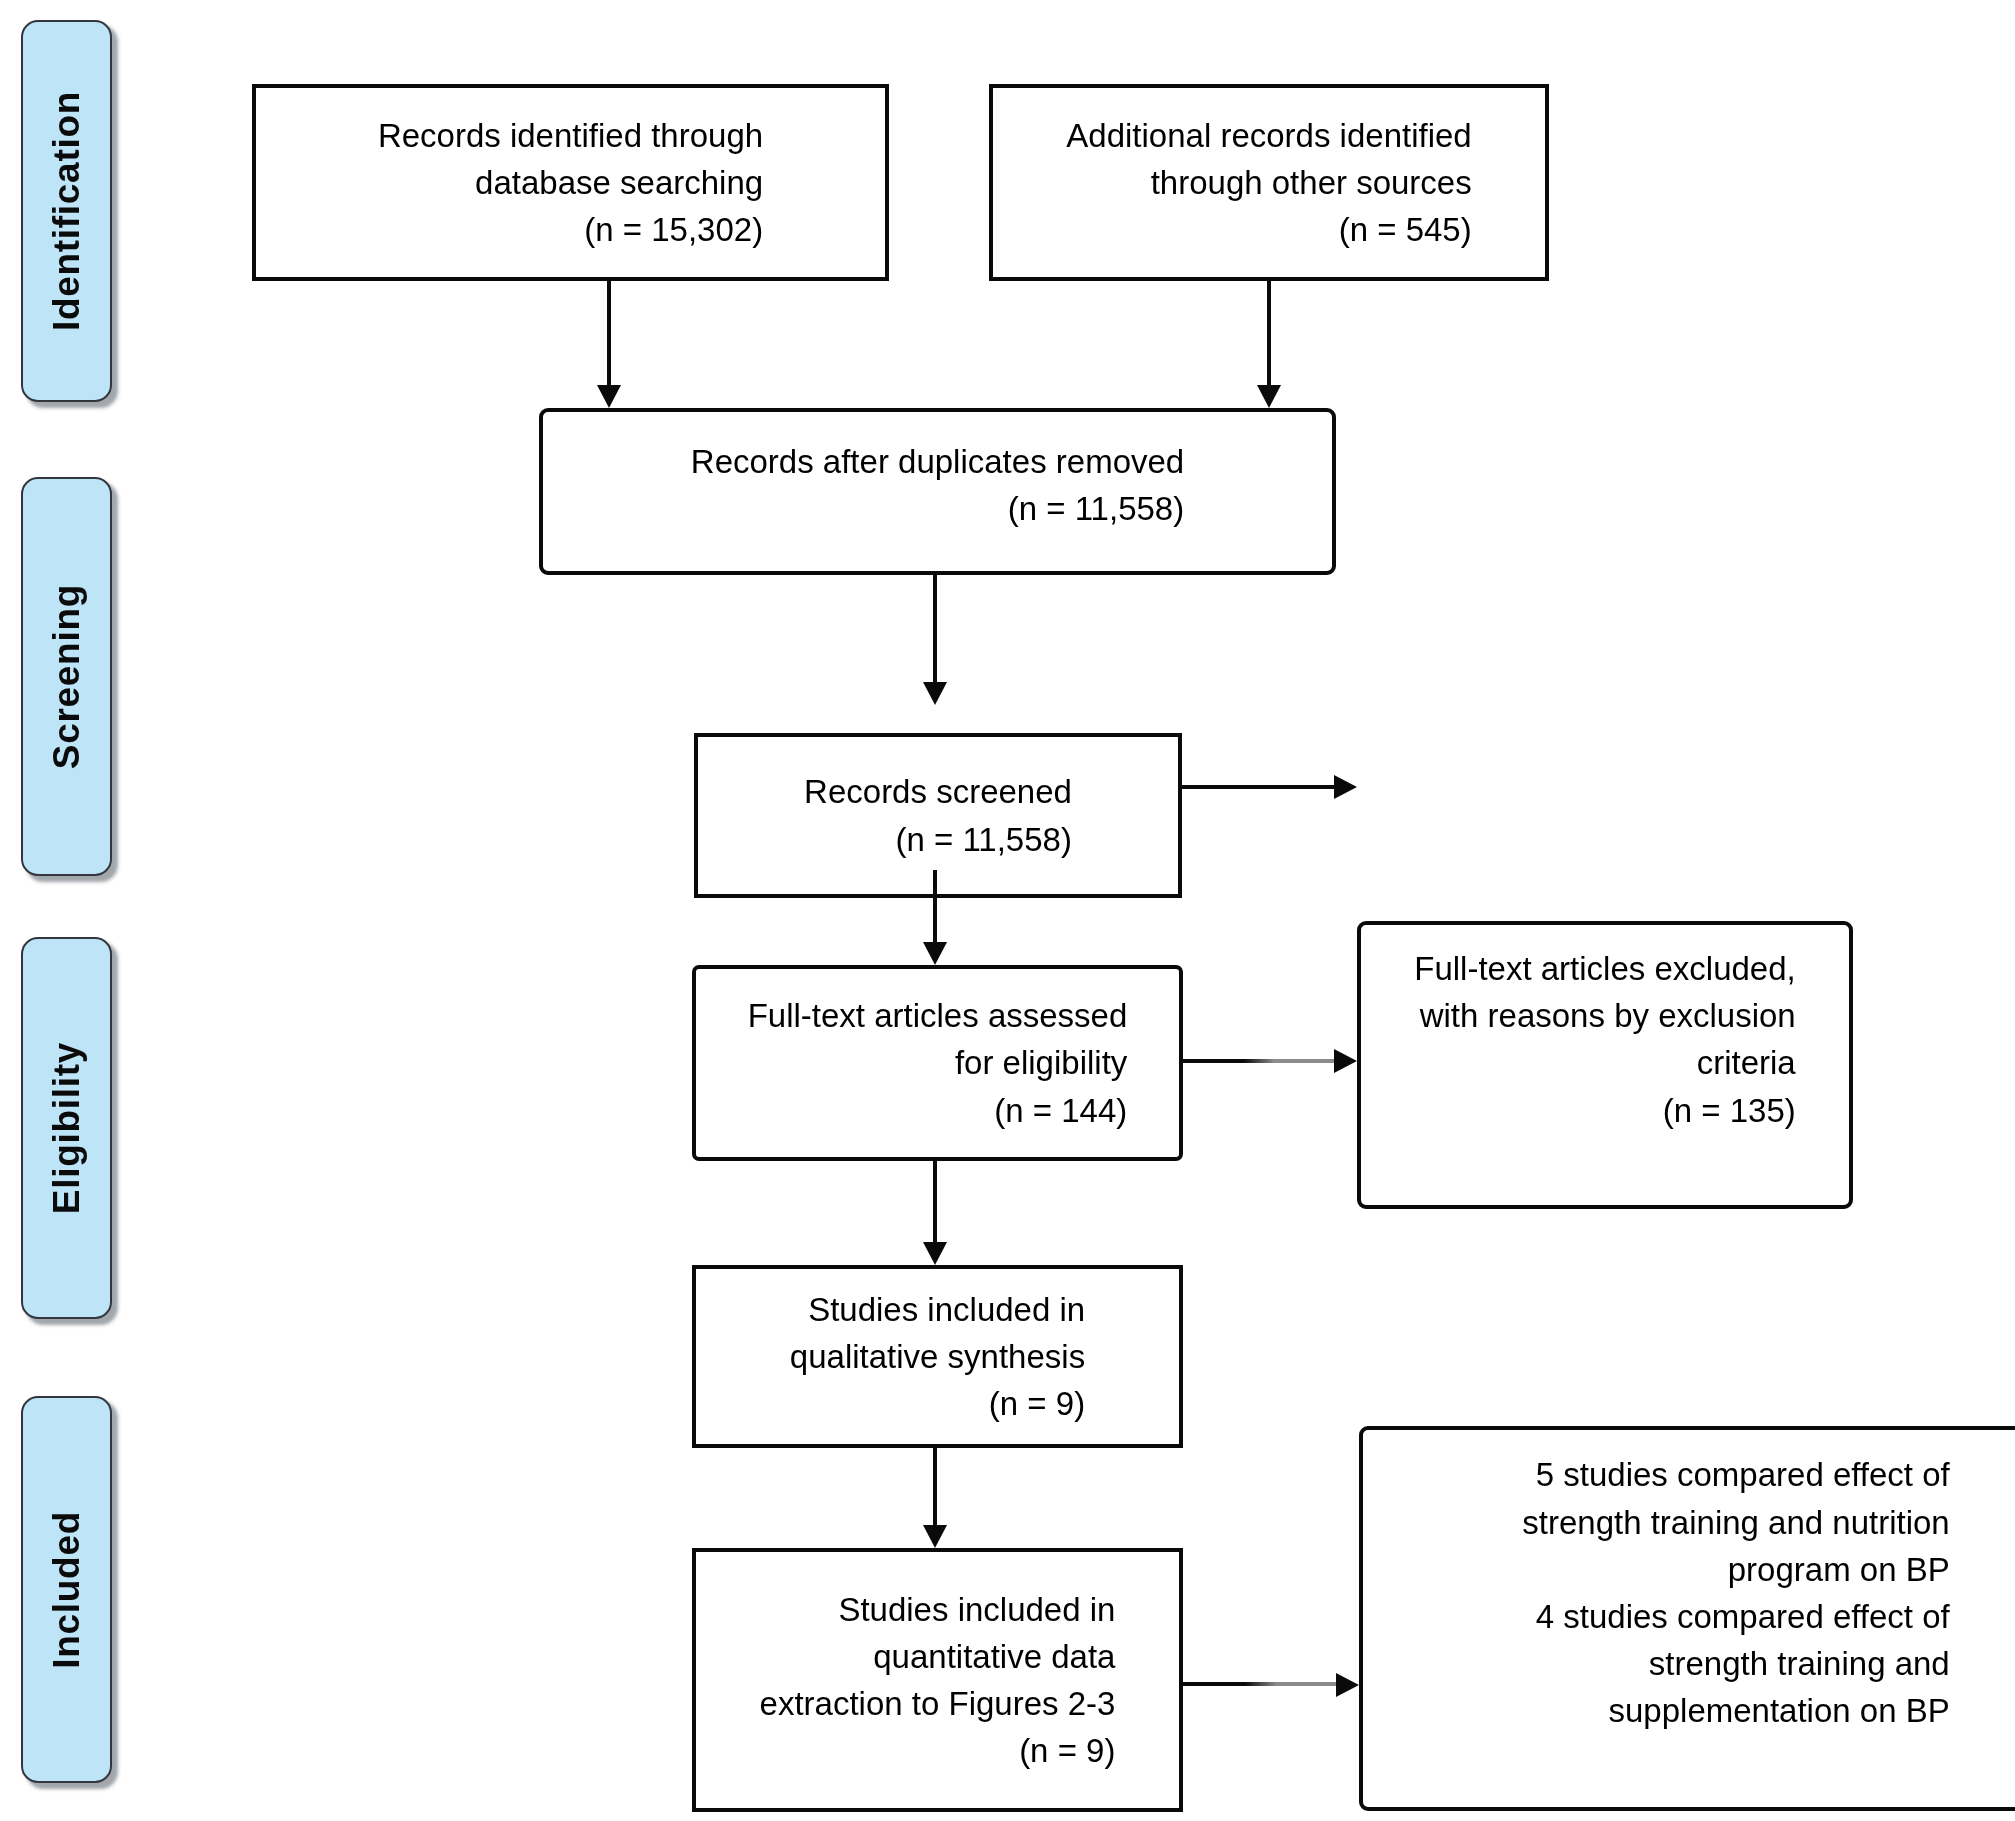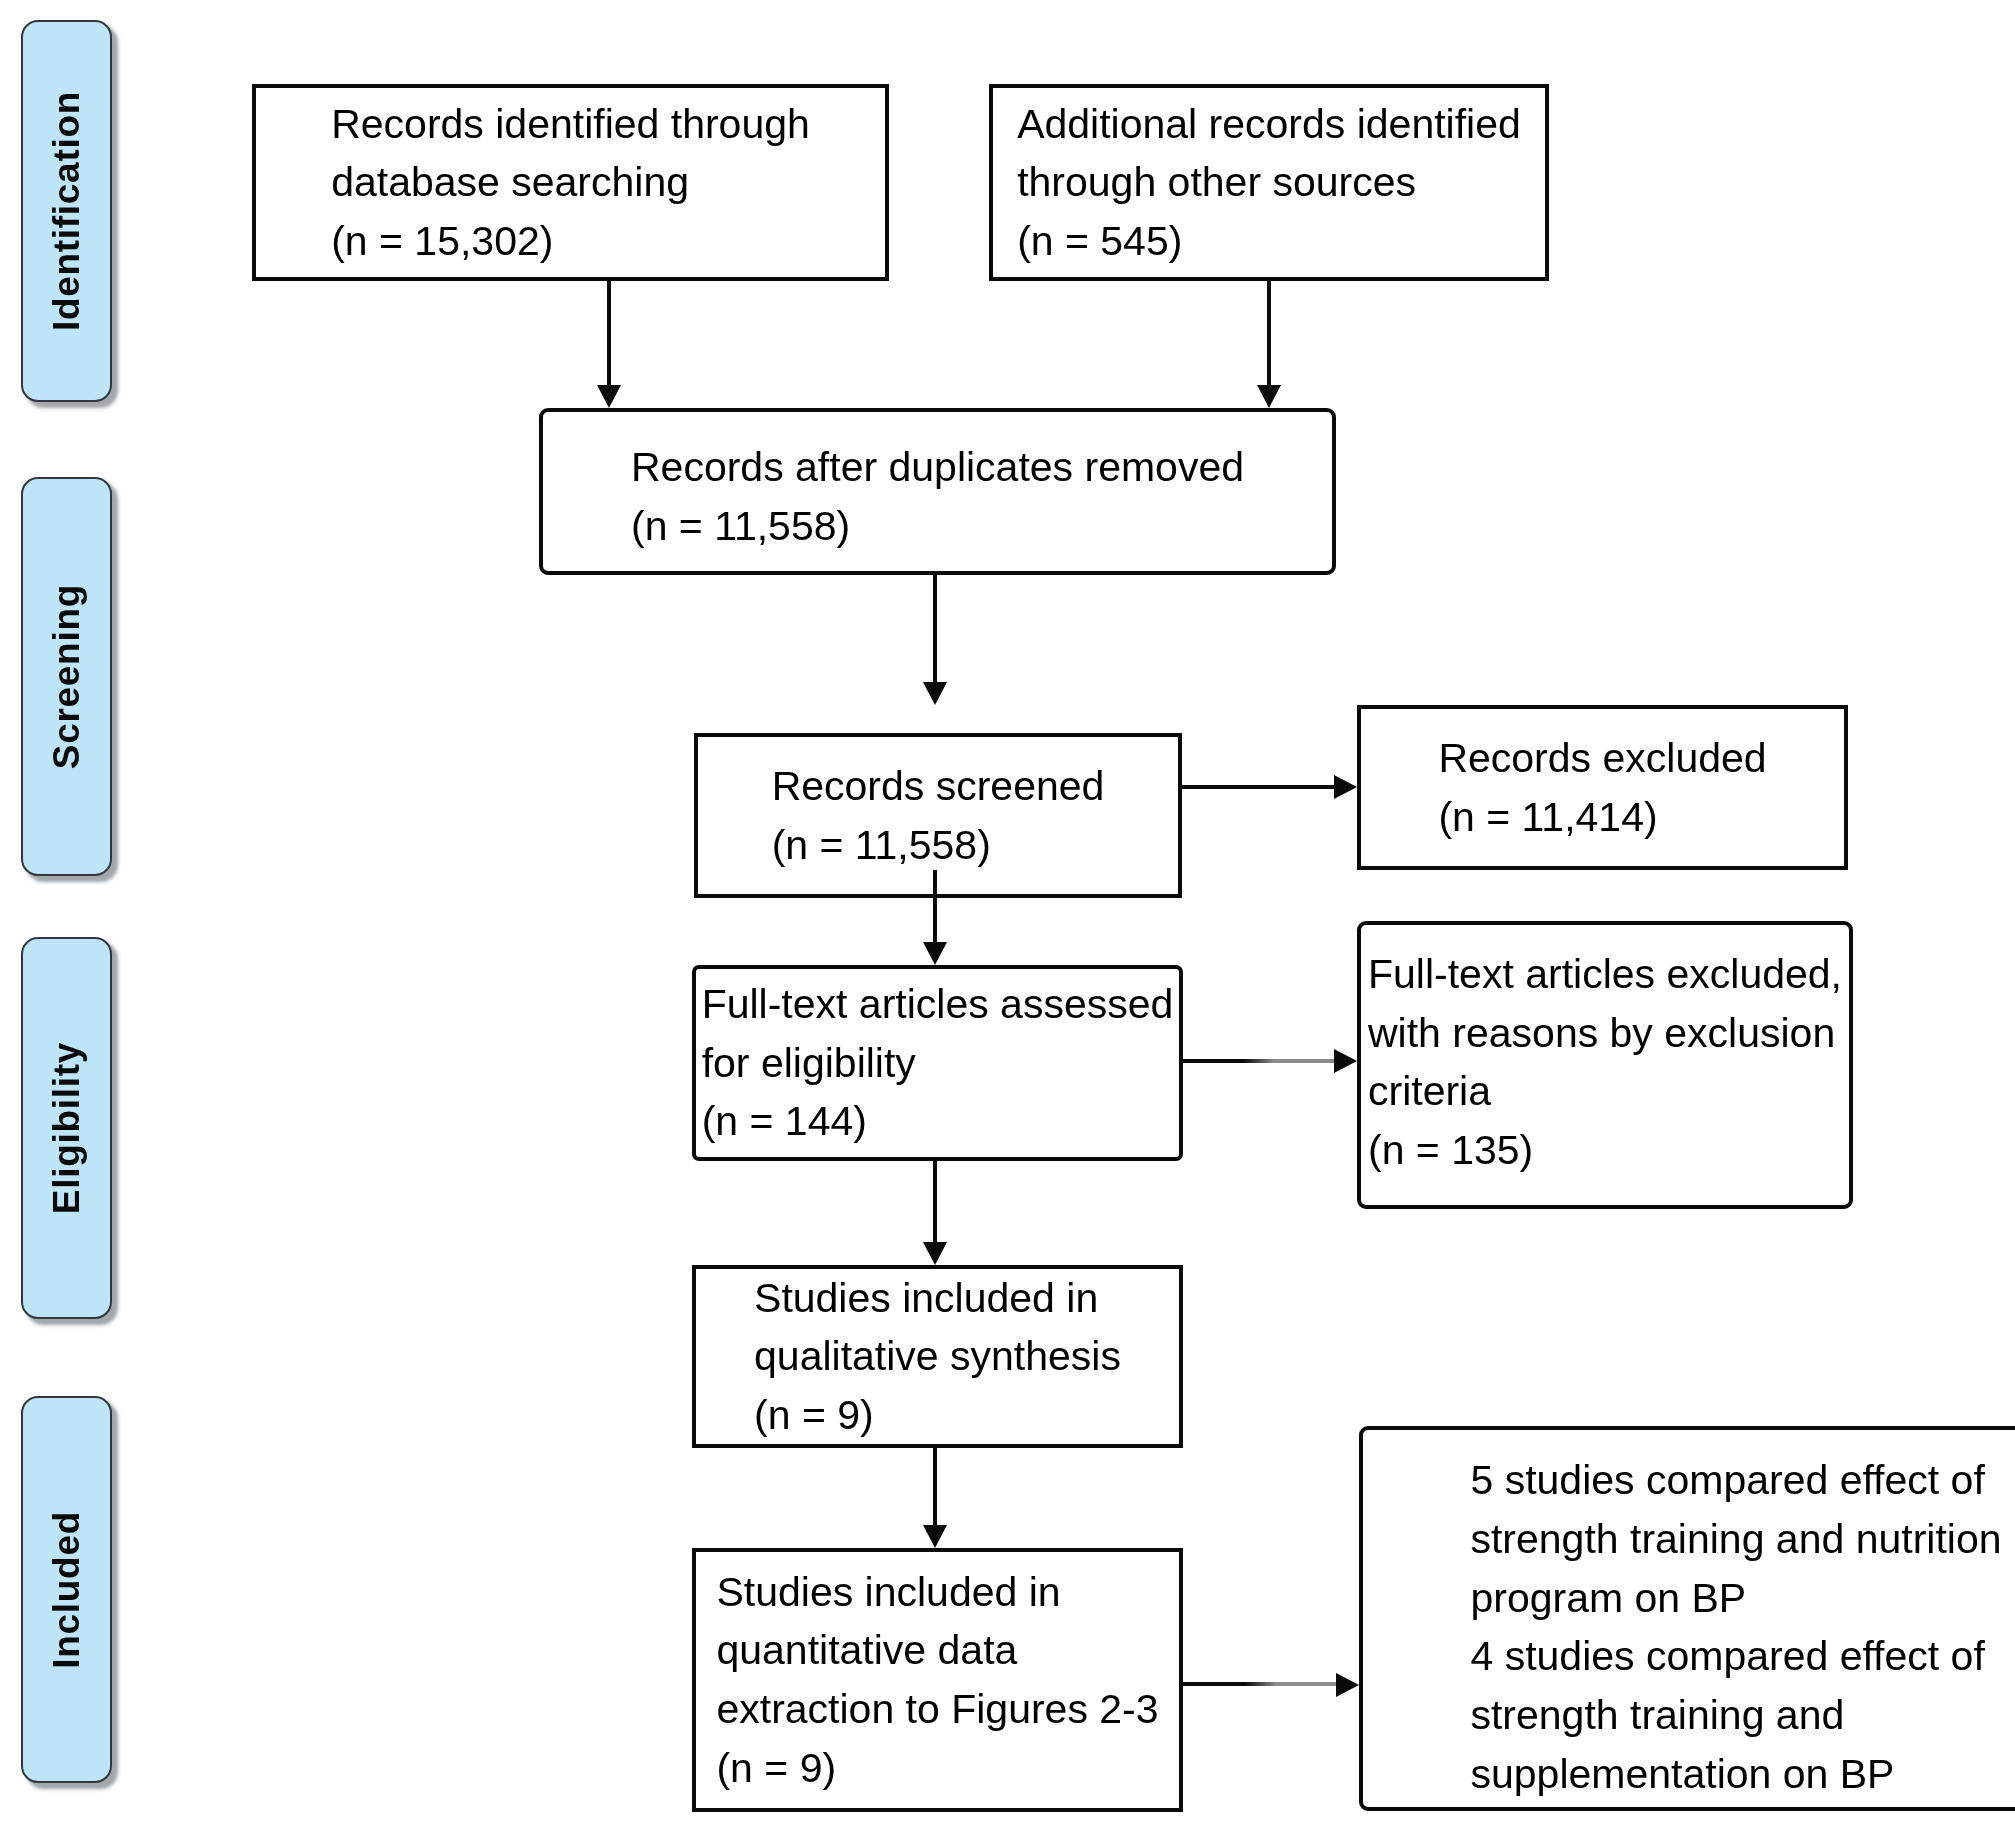--- a/index.html
+++ b/index.html
@@ -42,22 +42,22 @@
 
   
   .node {
     position: absolute;
     background: #ffffff;
     border: 4.3px solid #0a0a0a;
     box-sizing: border-box;
     display: flex;
     align-items: center;
     justify-content: center;
-    text-align: left;
-    font-size: 41px;
+    text-align: right;
+    font-size: 33px;
     line-height: 1.43;
     white-space: pre-line;
   }
   .node.top-align { align-items: flex-start; border-radius: 9px; }
 
   #node-records-identified { left: 252px;  top: 84px;  width: 637px;  height: 197px; }
   #node-additional-records { left: 989px; top: 84px;  width: 560px;  height: 197px; }
   #node-duplicates-removed { left: 539px;  top: 408px;  width: 797px; height: 167px; padding-top: 26px; }
   #node-records-screened   { left: 694px;  top: 705px;  width: 488px;  height: 165px; margin-top: 28px; }
   #node-records-excluded   { left: 1357px; top: 705px;  width: 491px;  height: 165px; }
@@ -139,22 +139,20 @@
   <div class="node" id="node-additional-records">Additional records identified
 through other sources
 (n = 545)</div>
 
   <div class="node top-align" id="node-duplicates-removed">Records after duplicates removed
 (n = 11,558)</div>
 
   <div class="node" id="node-records-screened">Records screened
 (n = 11,558)</div>
 
-  <div class="node" id="node-records-excluded">Records excluded
-(n = 11,414)</div>
 
   <div class="node" id="node-fulltext-assessed">Full-text articles assessed
 for eligibility
 (n = 144)</div>
 
   <div class="node top-align" id="node-fulltext-excluded">Full-text articles excluded,
 with reasons by exclusion
 criteria
 (n = 135)</div>
 

